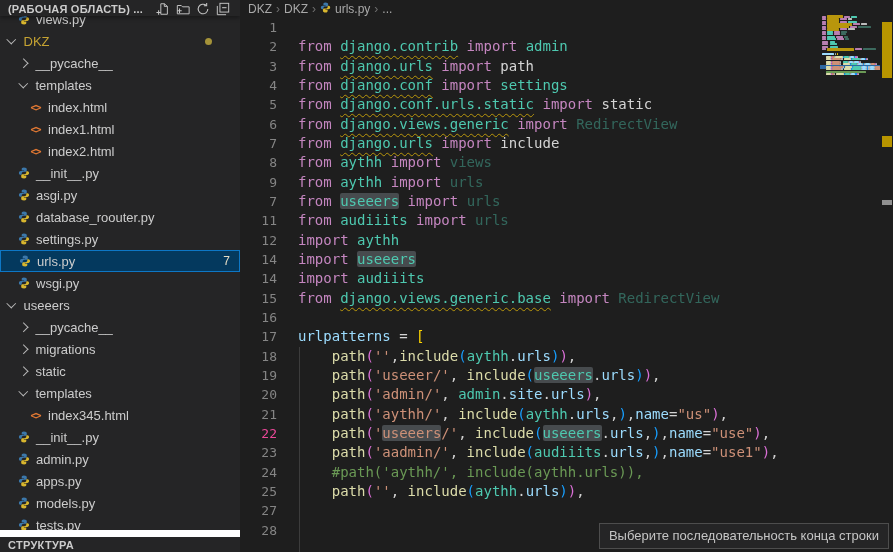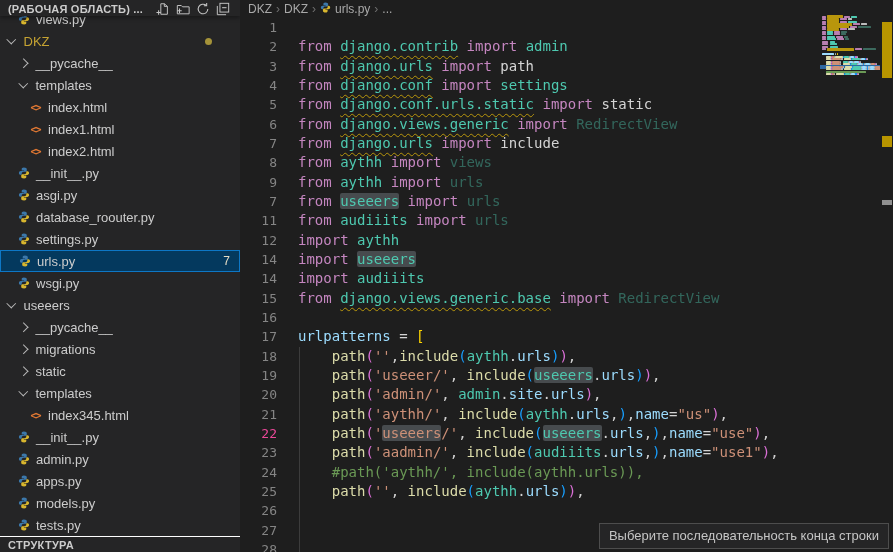--- a/index.html
+++ b/index.html
@@ -25,21 +25,21 @@
   .fico{width:15px;height:15px;margin-right:5px;display:flex;align-items:center;
         justify-content:center;flex:none;}
   .html-ico{color:#e37933;font-size:10px;font-weight:bold;letter-spacing:-1px;
             font-family:"DejaVu Sans Mono",monospace;}
   .tlabel{white-space:nowrap;}
   .tlabel.warn{color:#c5a332;}
   .badge{margin-left:auto;margin-right:9px;color:#e6ddc6;font-size:12px;}
   .gitdot{position:absolute;right:28px;top:7.5px;width:7px;height:7px;border-radius:50%;
           background:#a59339;}
   .outline{position:absolute;left:0;bottom:0;width:240px;height:15px;background:#252526;
-           border-top:1px solid #ffffff;display:flex;align-items:center;z-index:7;}
+           border-top:7px solid #ffffff;display:flex;align-items:center;z-index:7;}
   .outline span{font-size:11px;font-weight:bold;padding-left:8px;letter-spacing:.3px;}
 
   
   .editor{position:absolute;left:240px;top:0;width:653px;height:552px;background:#1e1e1e;}
   .breadcrumb{position:absolute;left:0;top:0;height:18px;display:flex;align-items:center;
               font-size:12px;color:#a9a9a9;padding-left:8px;gap:4px;white-space:nowrap;}
   .bc-sep{color:#6f6f6f;font-size:12px;}
   .bc-item{display:flex;align-items:center;gap:4px;cursor:pointer;}
   .code{position:absolute;left:0;top:18px;width:580px;}
   .cline{height:19.33px;line-height:19.33px;font-family:"DejaVu Sans Mono",monospace;
@@ -329,21 +329,20 @@
         <div class="cline"><span class="ln">16</span><span class="lc"></span></div>
         <div class="cline"><span class="ln">17</span><span class="lc"><span class="tk-at">urlpatterns</span><span class="tk-pl"> = </span><span class="tk-p1">[</span></span></div>
         <div class="cline"><span class="ln">18</span><span class="lc"><span class="tk-pl">    </span><span class="tk-fn">path</span><span class="tk-p2">(</span><span class="tk-str">''</span><span class="tk-pl">,</span><span class="tk-fn">include</span><span class="tk-p3">(</span><span class="tk-mod">aythh</span><span class="tk-pl">.</span><span class="tk-at">urls</span><span class="tk-p3">)</span><span class="tk-p2">)</span><span class="tk-pl">,</span></span></div>
         <div class="cline"><span class="ln">19</span><span class="lc"><span class="tk-pl">    </span><span class="tk-fn">path</span><span class="tk-p2">(</span><span class="tk-str">'useeer/'</span><span class="tk-pl">, </span><span class="tk-fn">include</span><span class="tk-p3">(</span><span class="tk-modh">useeers</span><span class="tk-pl">.</span><span class="tk-at">urls</span><span class="tk-p3">)</span><span class="tk-p2">)</span><span class="tk-pl">,</span></span></div>
         <div class="cline"><span class="ln">20</span><span class="lc"><span class="tk-pl">    </span><span class="tk-fn">path</span><span class="tk-p2">(</span><span class="tk-str">'admin/'</span><span class="tk-pl">, </span><span class="tk-mod">admin</span><span class="tk-pl">.</span><span class="tk-at">site</span><span class="tk-pl">.</span><span class="tk-at">urls</span><span class="tk-p2">)</span><span class="tk-pl">,</span></span></div>
         <div class="cline"><span class="ln">21</span><span class="lc"><span class="tk-pl">    </span><span class="tk-fn">path</span><span class="tk-p2">(</span><span class="tk-str">'aythh/'</span><span class="tk-pl">, </span><span class="tk-fn">include</span><span class="tk-p3">(</span><span class="tk-mod">aythh</span><span class="tk-pl">.</span><span class="tk-at">urls</span><span class="tk-pl">,</span><span class="tk-p3">)</span><span class="tk-pl">,</span><span class="tk-at">name</span><span class="tk-pl">=</span><span class="tk-str">"us"</span><span class="tk-p2">)</span><span class="tk-pl">,</span></span></div>
         <div class="cline active"><span class="ln">22</span><span class="lc"><span class="tk-pl">    </span><span class="tk-fn">path</span><span class="tk-p2">(</span><span class="tk-str">'</span><span class="tk-strh">useeers</span><span class="tk-str">/'</span><span class="tk-pl">, </span><span class="tk-fn">include</span><span class="tk-p3">(</span><span class="tk-modh">useeers</span><span class="tk-pl">.</span><span class="tk-at">urls</span><span class="tk-pl">,</span><span class="tk-p3">)</span><span class="tk-pl">,</span><span class="tk-at">name</span><span class="tk-pl">=</span><span class="tk-str">"use"</span><span class="tk-p2">)</span><span class="tk-pl">,</span></span></div>
         <div class="cline"><span class="ln">23</span><span class="lc"><span class="tk-pl">    </span><span class="tk-fn">path</span><span class="tk-p2">(</span><span class="tk-str">'aadmin/'</span><span class="tk-pl">, </span><span class="tk-fn">include</span><span class="tk-p3">(</span><span class="tk-mod">audiiits</span><span class="tk-pl">.</span><span class="tk-at">urls</span><span class="tk-pl">,</span><span class="tk-p3">)</span><span class="tk-pl">,</span><span class="tk-at">name</span><span class="tk-pl">=</span><span class="tk-str">"use1"</span><span class="tk-p2">)</span><span class="tk-pl">,</span></span></div>
         <div class="cline"><span class="ln">24</span><span class="lc"><span class="tk-cm">    #path('aythh/', include(aythh.urls)),</span></span></div>
         <div class="cline"><span class="ln">25</span><span class="lc"><span class="tk-pl">    </span><span class="tk-fn">path</span><span class="tk-p2">(</span><span class="tk-str">''</span><span class="tk-pl">, </span><span class="tk-fn">include</span><span class="tk-p3">(</span><span class="tk-mod">aythh</span><span class="tk-pl">.</span><span class="tk-at">urls</span><span class="tk-p3">)</span><span class="tk-p2">)</span><span class="tk-pl">,</span></span></div>
-        <div class="cline"><span class="ln">26</span><span class="lc"></span></div>
         <div class="cline"><span class="ln">27</span><span class="lc"></span></div>
         <div class="cline"><span class="ln">28</span><span class="lc"></span></div>
       </div>
     <div class="minimap">
         <div class="mm-cur" style="top: 65px;"></div>
         <div class="mm-bar" style="left: 2px; top: 15.5px; width: 4.32px; height: 2px; background: rgb(185, 127, 178);"></div>
         <div class="mm-bar" style="left: 7.4px; top: 15px; width: 15.12px; height: 3px; background: rgb(184, 150, 12);"></div>
         <div class="mm-bar" style="left: 23.6px; top: 15.5px; width: 6.48px; height: 2px; background: rgb(185, 127, 178);"></div>
         <div class="mm-bar" style="left: 31.16px; top: 15.5px; width: 5.4px; height: 2px; background: rgb(78, 201, 176);"></div>
         <div class="mm-bar" style="left: 2px; top: 18px; width: 4.32px; height: 2px; background: rgb(185, 127, 178);"></div>

